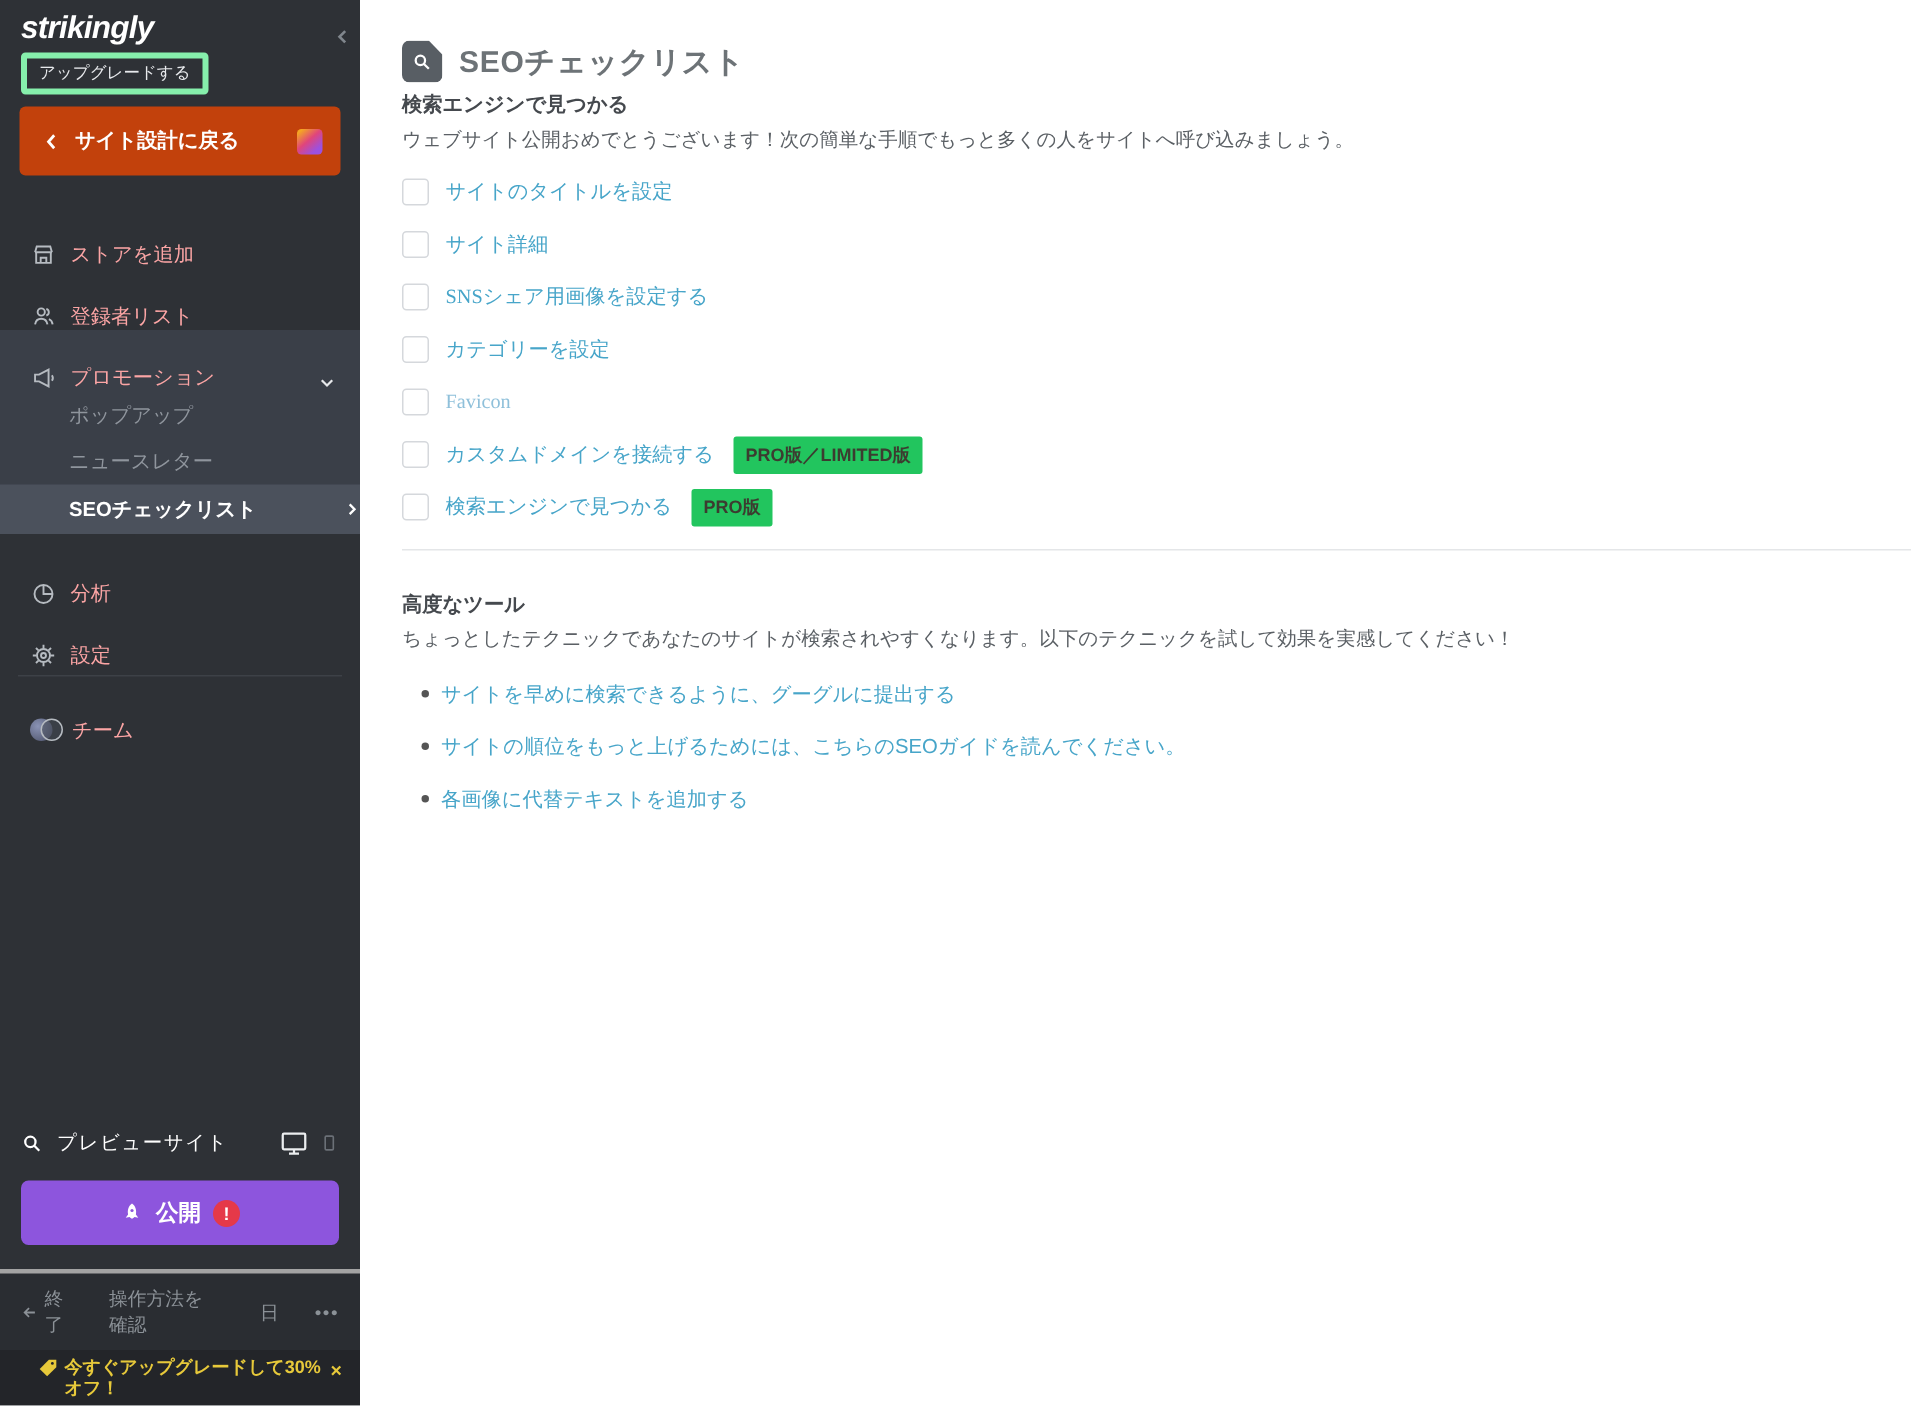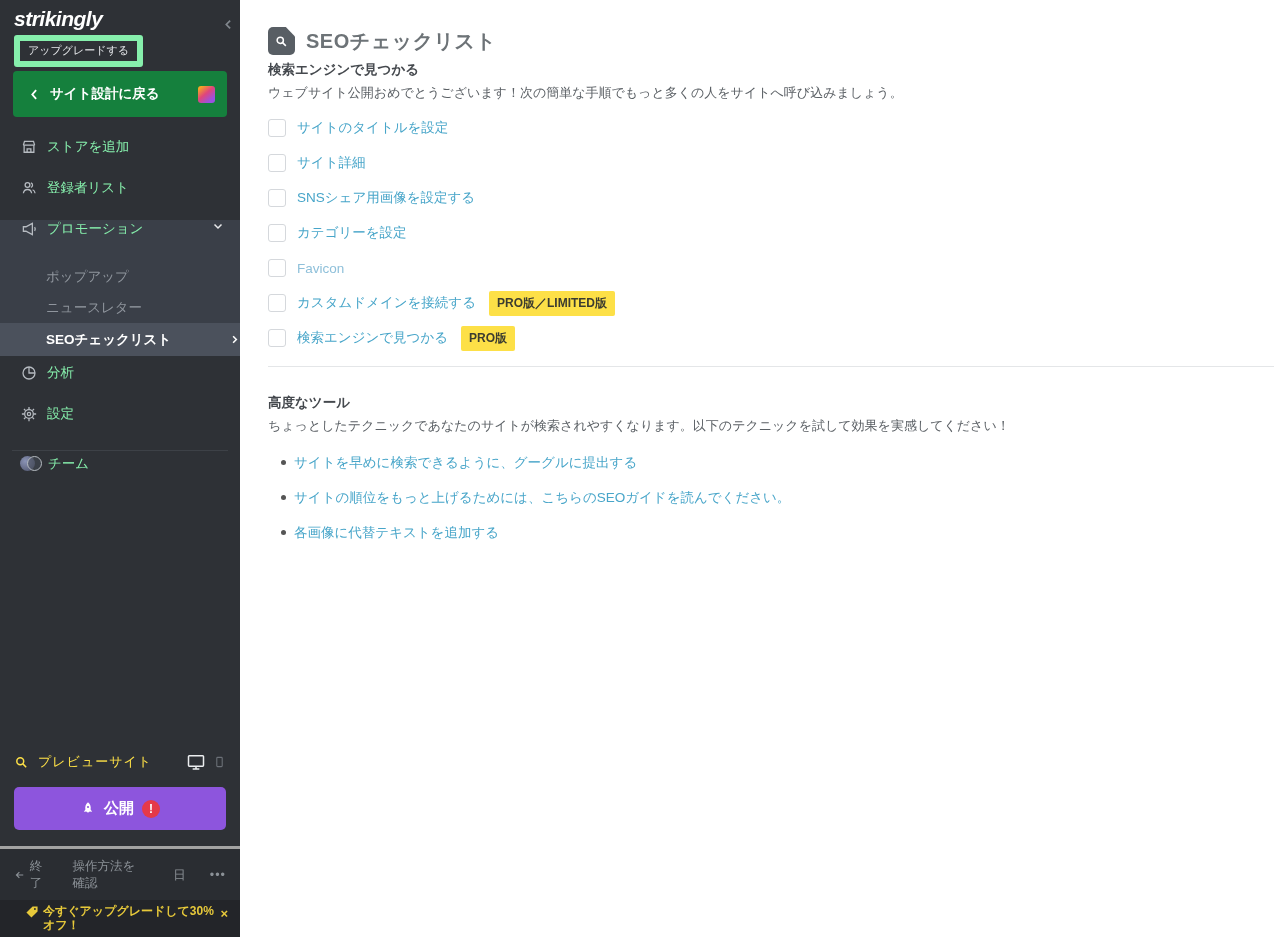--- a/index.html
+++ b/index.html
@@ -6,46 +6,46 @@
   html,body { width:1274px; height:937px; overflow:hidden; background:#fff;
     font-family:"Liberation Sans","DejaVu Sans",sans-serif; }
   .app { display:flex; width:1274px; height:937px; }
 
   
   .sidebar { position:relative; width:240px; height:937px; background:#2e3136;
     display:flex; flex-direction:column; flex-shrink:0; color:#c9cdd1; }
   .collapse-btn { position:absolute; top:18px; right:5px; color:#80868d; cursor:pointer; }
   .logo-area { padding:7px 12px 0 14px; height:63px; }
   .logo { color:#fff; font-size:21px; font-weight:800; font-style:italic; letter-spacing:-0.5px; }
-  .upgrade-btn { margin-top:4px; background:transparent; border:6px solid #86efac; border-radius:3px;
+  .upgrade-btn { margin-top:4px; background:transparent; border:4px solid #86efac; border-radius:3px;
     color:#e8eaed; font-size:11px; padding:2px 8px 3px; cursor:pointer; font-family:inherit; }
-  .back-box { margin:8px 13px 0; height:46px; background:#15803d; border-radius:4px;
+  .back-box { margin:8px 13px 0; height:46px; background:#c2410c; border-radius:4px;
     display:flex; align-items:center; padding:0 12px 0 15px; cursor:pointer; }
   .back-box .back-label { color:#fff; font-weight:bold; font-size:13.5px; margin-left:9px; }
   .site-thumb { margin-left:auto; width:17px; height:17px; border-radius:3px;
     background:linear-gradient(140deg,#f5a623 10%,#e0457b 45%,#9b51e0 80%); }
   .nav { margin-top:21px; display:flex; flex-direction:column; }
-  .nav-item { height:41px; display:flex; align-items:flex-start; padding:0 16px 0 20px;
-    font-size:13.5px; color:#86efac; cursor:pointer; }
+  .nav-item { height:41px; display:flex; align-items:flex-end; padding:0 16px 0 20px;
+    font-size:13.5px; color:#fca5a5; cursor:pointer; }
   .nav-item .ico { width:18px; height:18px; margin-right:9px; color:#b6bbc1; flex-shrink:0; }
   .promo-group { background:#3a3f48; }
   .promo-group .nav-item .chev-down { margin-left:auto; color:#e7e9eb; }
   .sub-item { height:31px; display:flex; align-items:center; padding-left:46px; 
     font-size:13.5px; color:#8f959d; cursor:pointer; }
   .sub-item.selected { height:33px; background:#4b515c; color:#fff; font-weight:bold; }
   .sub-item.selected .chev-right { margin-left:auto; color:#fff; }
   .gap8 { height:8px; }
   .side-divider { border-top:1px solid #3d4147; margin:4px 12px; }
   .team-avatars { position:relative; width:20px; height:18px; margin-right:8px; flex-shrink:0; }
   .team-avatars .c1 { position:absolute; left:0; top:1px; width:15px; height:15px; border-radius:50%;
     background:radial-gradient(circle at 35% 35%, #8a93b5, #4a4f66); }
   .team-avatars .c2 { position:absolute; left:7px; top:1px; width:15px; height:15px; border-radius:50%;
     border:1.5px solid #b6bbc1; background:rgba(70,75,85,.55); }
   .spacer { flex:1; }
-  .preview-row { margin:0 14px 10px; height:30px; display:flex; align-items:center; color:#fde047;justify-content:flex-end; }
+  .preview-row { margin:0 14px 10px; height:30px; display:flex; align-items:center; color:#ffffff;justify-content:flex-end; }
   .preview-row .plabel { font-size:13px; margin-left:9px; letter-spacing:1px; }
   .preview-row .mon { margin-left:auto; color:#eceef0; }
   .preview-row .pho { margin-left:6px; color:#6b7077; }
   .publish-btn { margin:0 14px; height:43px; background:#8d55dd; border:none; border-radius:5px;
     color:#fff; font-size:15px; font-weight:bold; display:flex; align-items:center; justify-content:center;
     gap:8px; cursor:pointer; font-family:inherit; }
   .alert-badge { width:18px; height:18px; border-radius:50%; background:#e53949; color:#fff;
     font-size:12px; font-weight:bold; display:flex; align-items:center; justify-content:center; }
   .footer-row { margin-top:16px; border-top:3px solid #a3a3a3; padding:9px 14px 8px;
     display:flex; align-items:center; font-size:12.5px; color:#8b9197; background:#2a2d32; }
@@ -64,23 +64,23 @@
   .title-row { display:flex; align-items:center; gap:11px; }
   .seo-ico { width:27px; height:28px; background:#585e64; border-radius:5px;
     clip-path:polygon(0 0,66% 0,100% 34%,100% 100%,0 100%); display:flex; align-items:center; justify-content:center; }
   .page-title { font-size:20px; color:#6d7377; letter-spacing:0.5px; }
   .sec-heading { margin-top:6px; font-size:13.5px; font-weight:bold; color:#45494e; }
   .sec-desc { margin-top:5px; font-size:13px; color:#5b6065; }
   .checklist { margin-top:17px; }
   .check-row { display:flex; align-items:center; height:18px; margin-bottom:17px; }
   .checkbox { width:18px; height:18px; border:1px solid #d5d8dc; border-radius:3px; background:#fff;
     cursor:pointer; flex-shrink:0; }
-  .check-link { margin-left:11px; font-size:13.5px; color:#47a5c9; text-decoration:none; cursor:pointer; }
+  .check-link { margin-left:11px; font-size:13.5px; color:#47a5c9; text-decoration:none; cursor:pointer;font-family:Liberation Serif, serif; }
   .check-link.muted { color:#8fc0da; }
-  .pro-badge { margin-left:13px; background:#fde047; color:#3c3c30; font-size:12px; font-weight:bold;
+  .pro-badge { margin-left:13px; background:#22c55e; color:#3c3c30; font-size:12px; font-weight:bold;
     padding:4px 8px; border-radius:2px; white-space:nowrap; }
   .main-divider { border:none; border-top:1px solid #e4e6e8; margin-top:19px; margin-right:0; }
   .sec2-heading { margin-top:27px; }
   .tips { margin-top:19px; list-style:none; }
   .tips li { display:flex; align-items:flex-start; margin-bottom:18px; height:17px; }
   .tips .dot { width:5px; height:5px; border-radius:50%; background:#555; margin:6px 8px 0 13px; flex-shrink:0; }
   .tip-link { font-size:13.5px; color:#47a5c9; text-decoration:none; cursor:pointer; }
   svg { display:block; }
 </style>
 </head>

